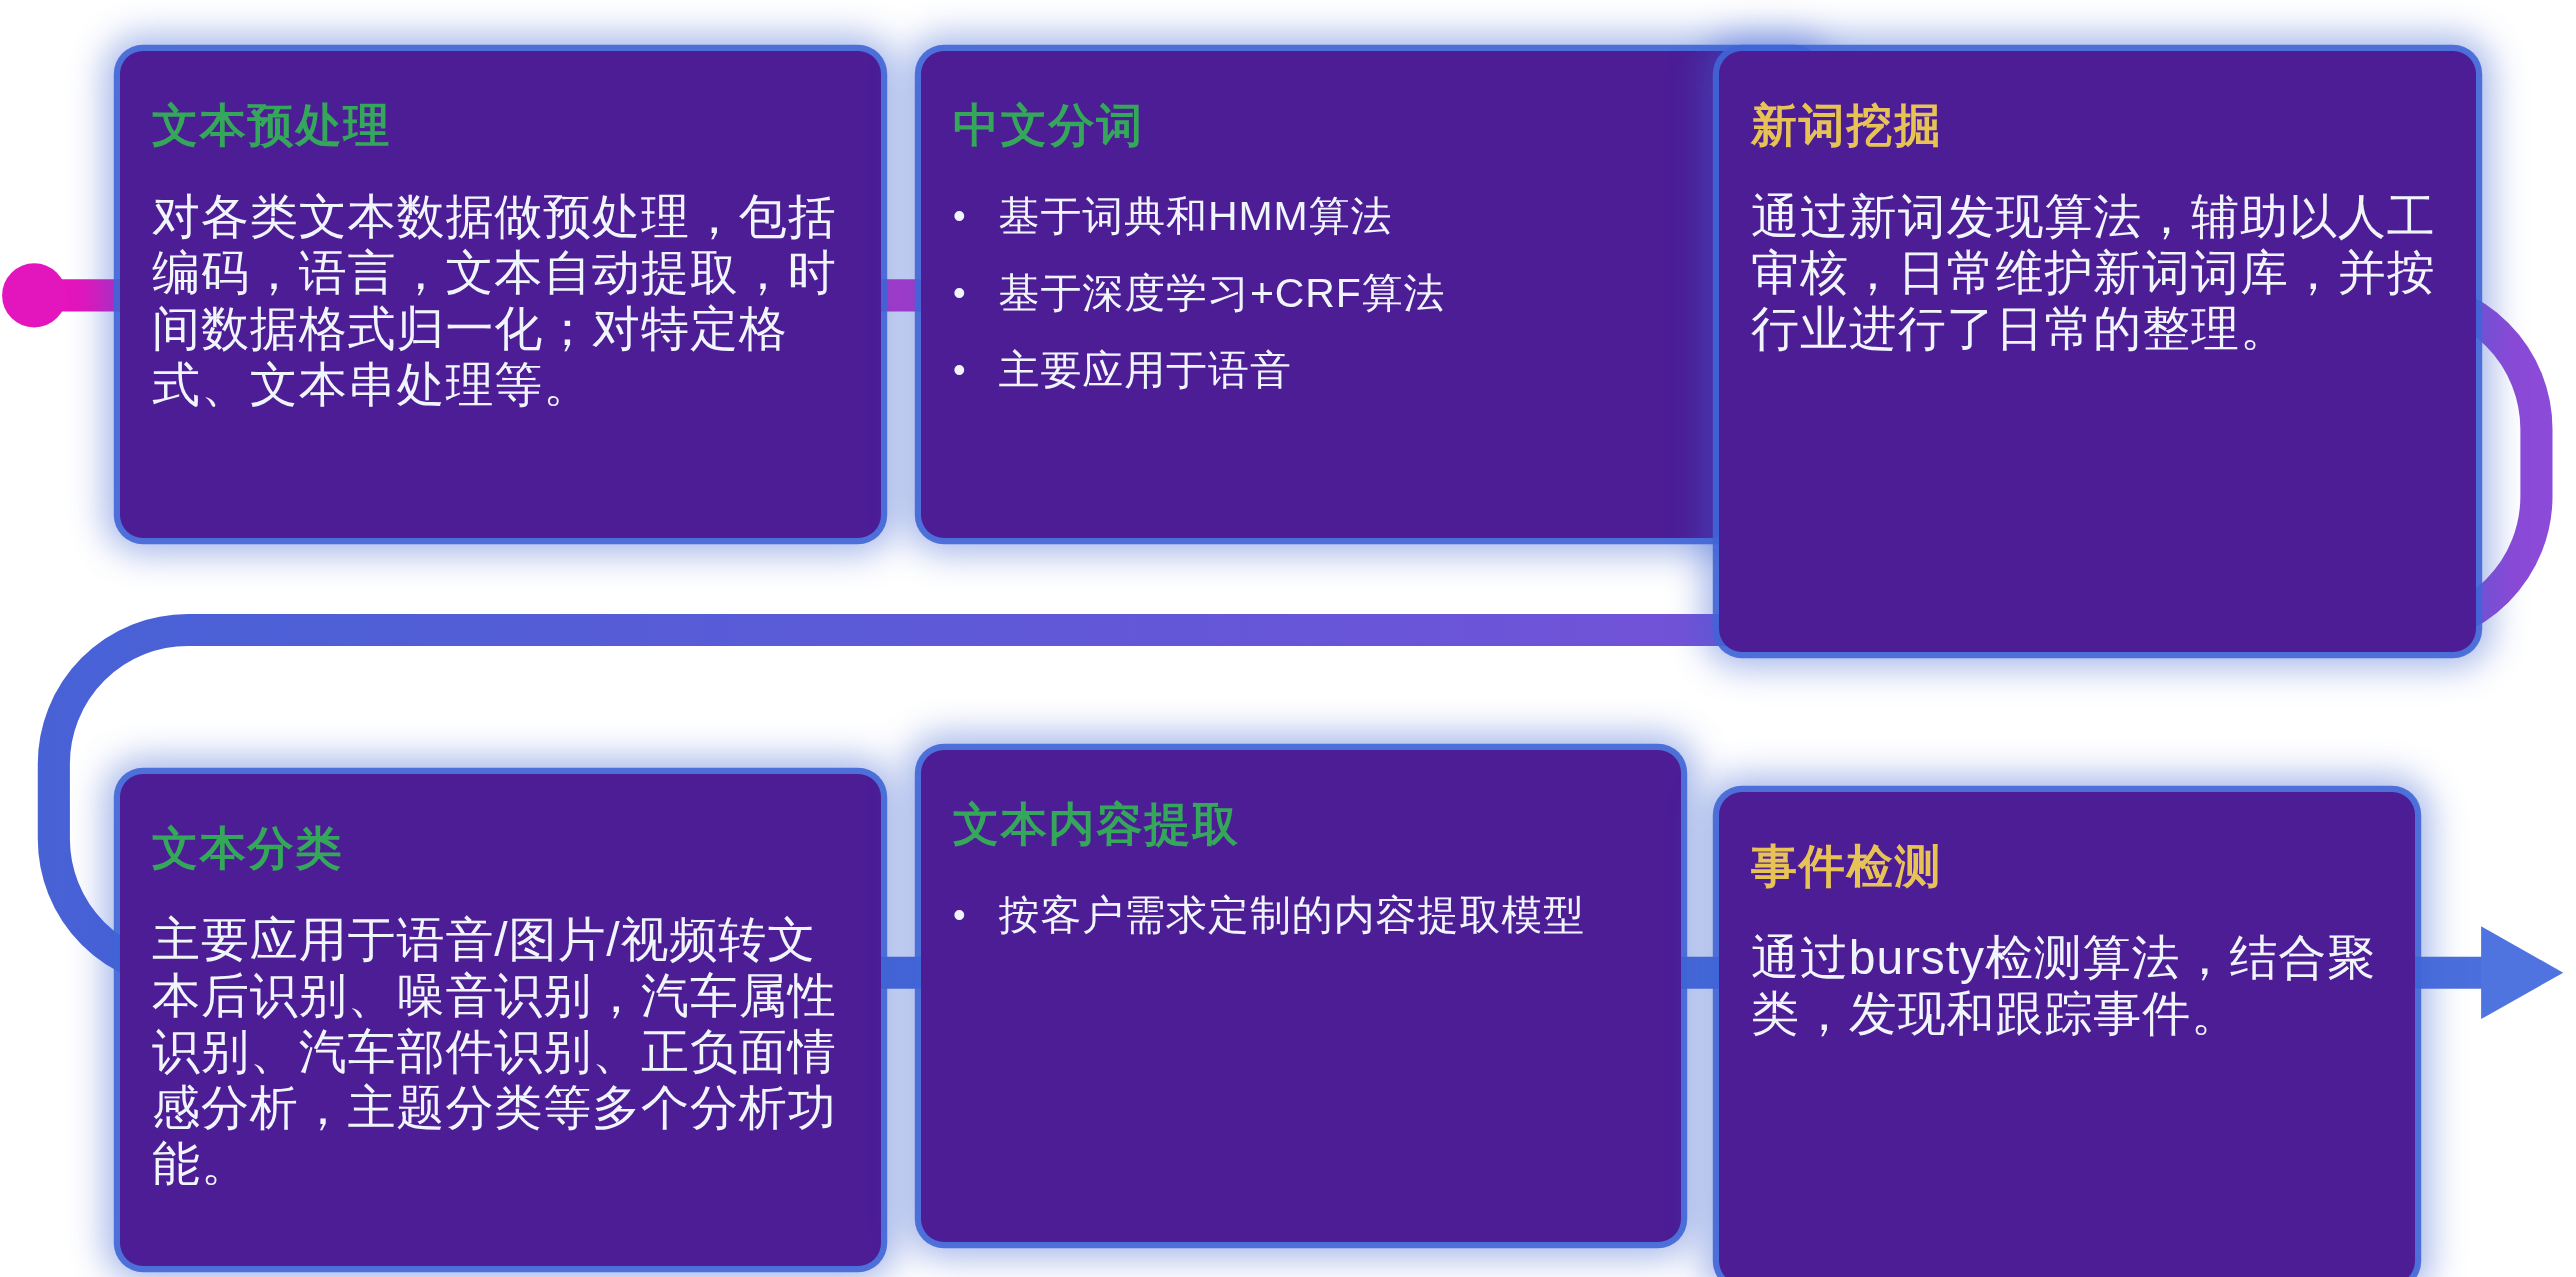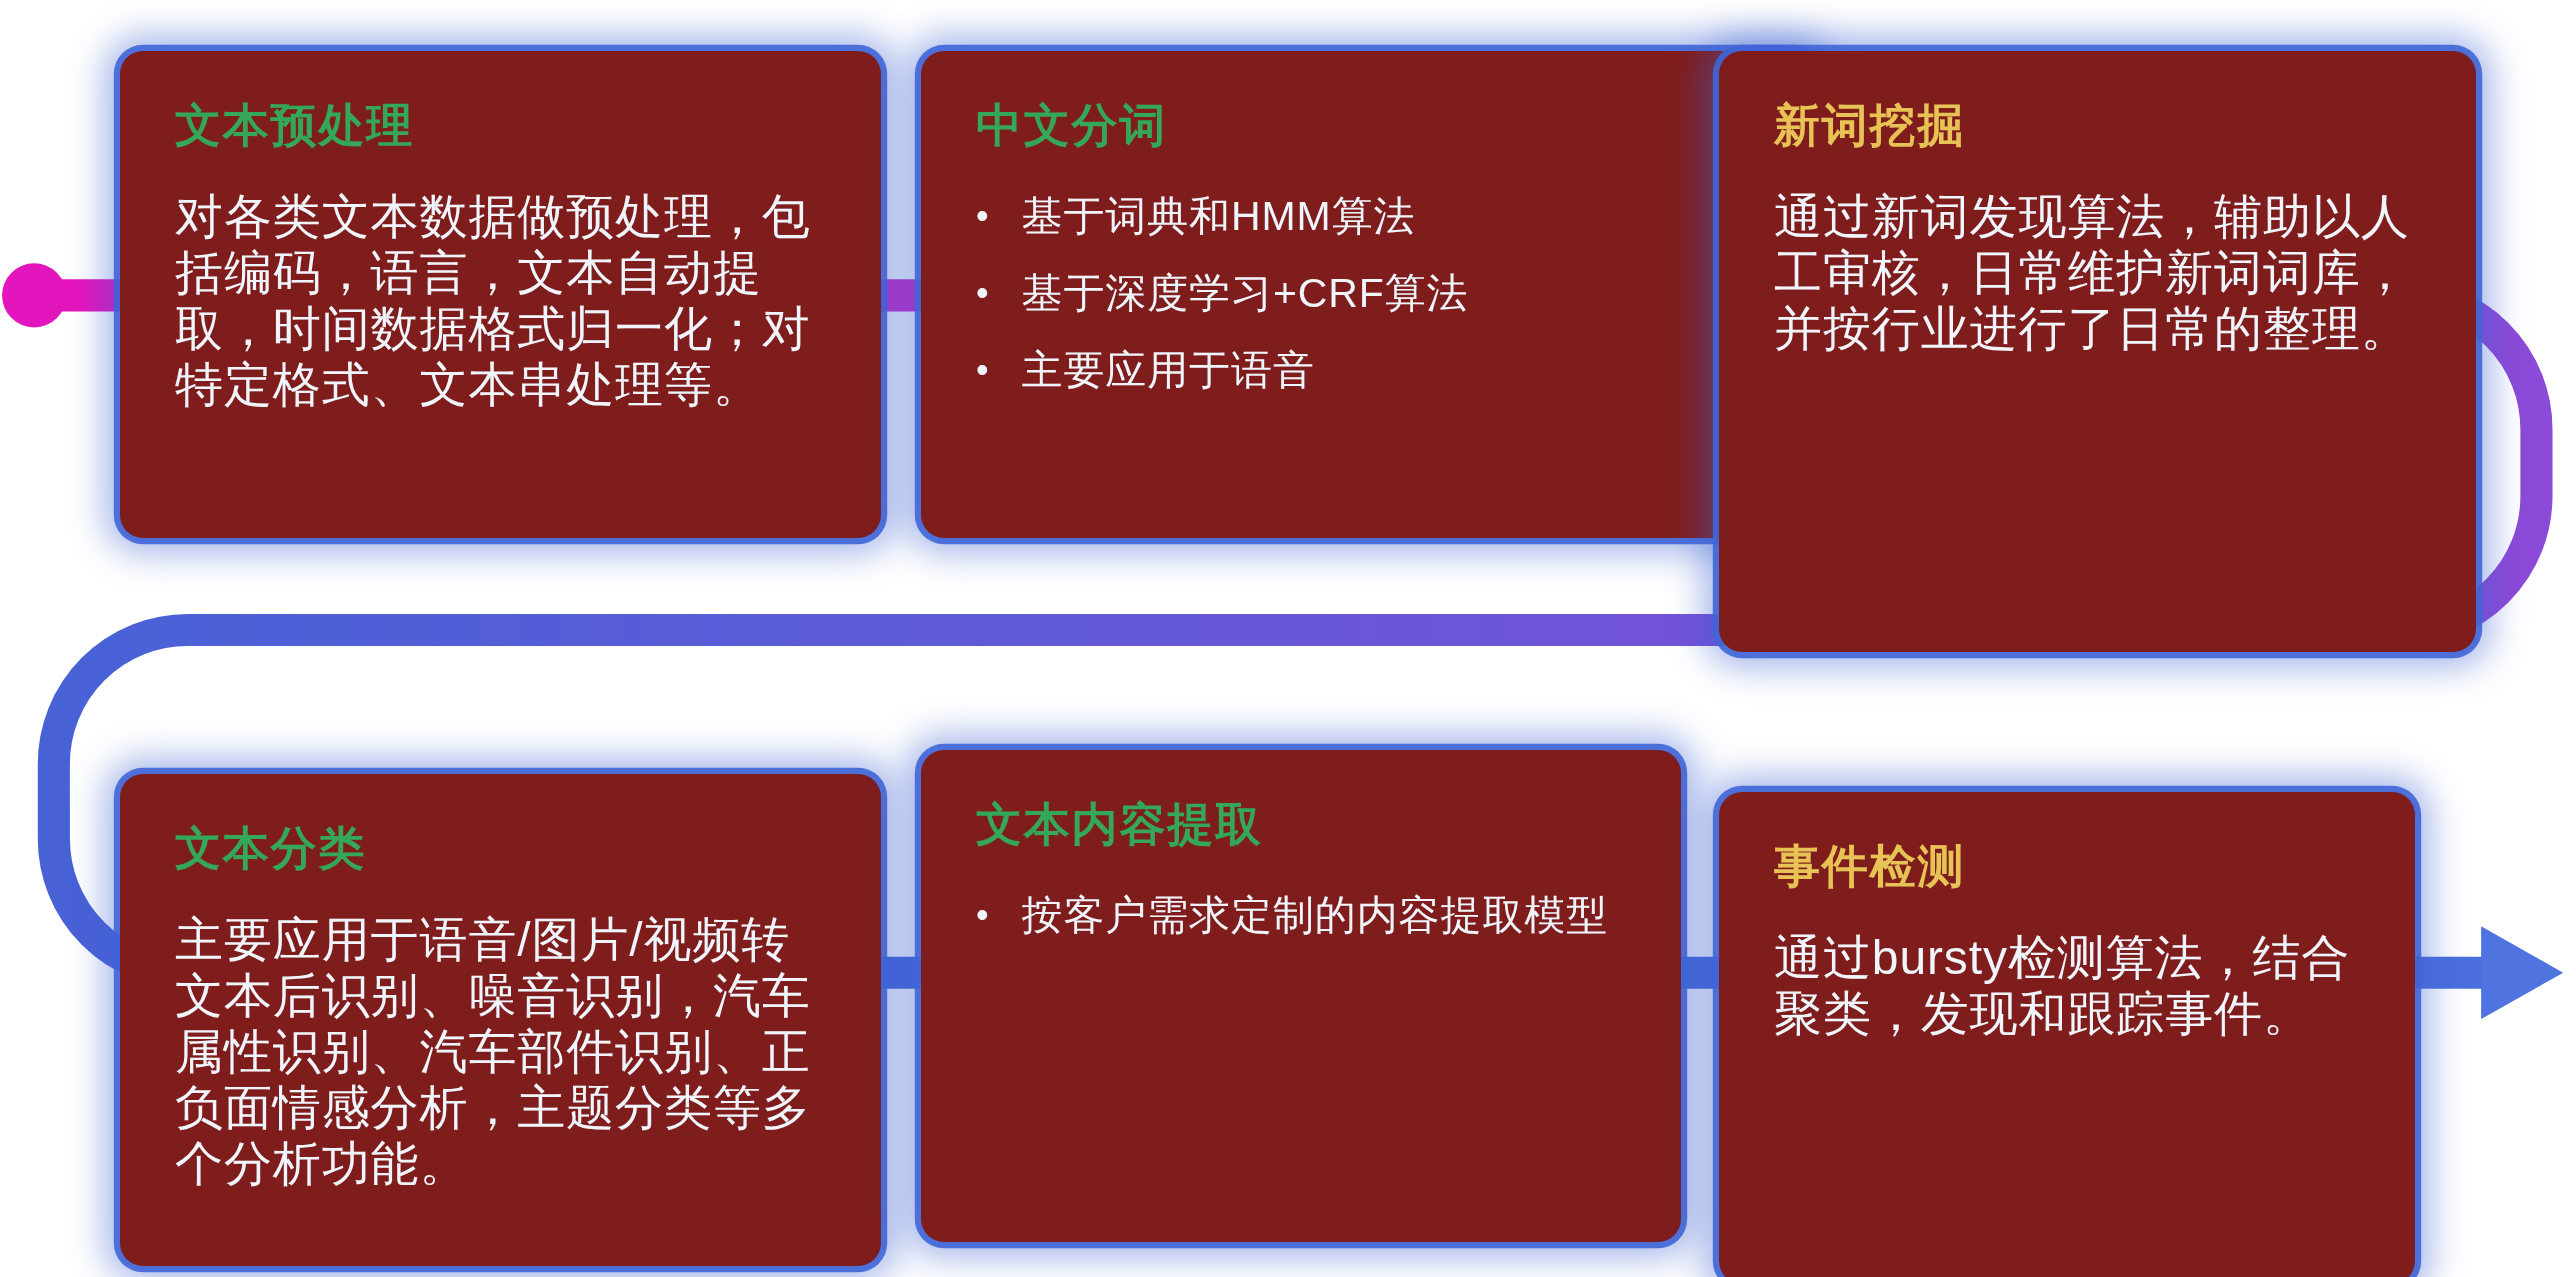--- a/index.html
+++ b/index.html
@@ -6,23 +6,23 @@
   .stage{
     position:relative;
     width:2576px;height:1277px;
     background:#ffffff;
     overflow:hidden;
     font-family:"Liberation Sans","DejaVu Sans",sans-serif;
   }
   svg.flow{position:absolute;left:0;top:0;z-index:0;}
   .card{
     position:absolute;z-index:1;
-    background:#7f1d1d;
+    background:#4c1d95;
     border-radius:23px;
-    padding:48px 55px;
+    padding:48px 32px;
     box-sizing:border-box;
     box-shadow:0 0 0 6.2px rgba(64,101,214,.9), 0 0 34px 16px rgba(59,97,208,.45);
   }
   .card h2{
     margin:0 0 37px 0;
     font-size:46px;
     font-weight:bold;
     letter-spacing:1.8px;
     line-height:1.15;
   }

